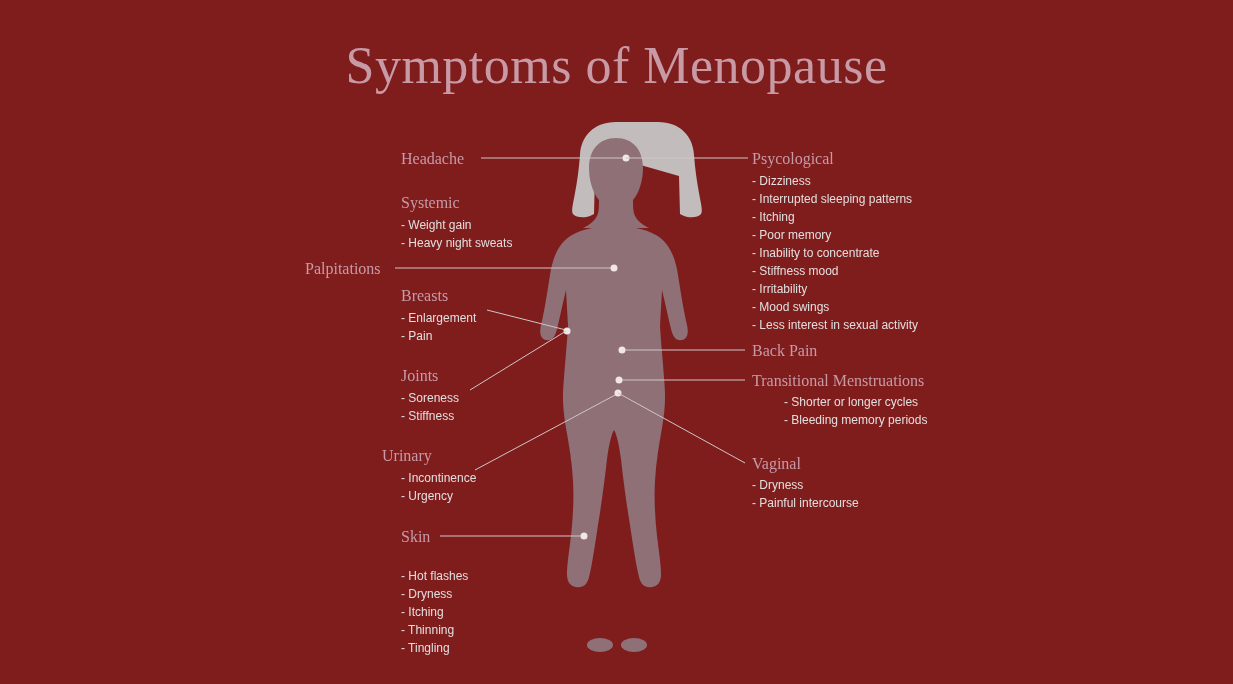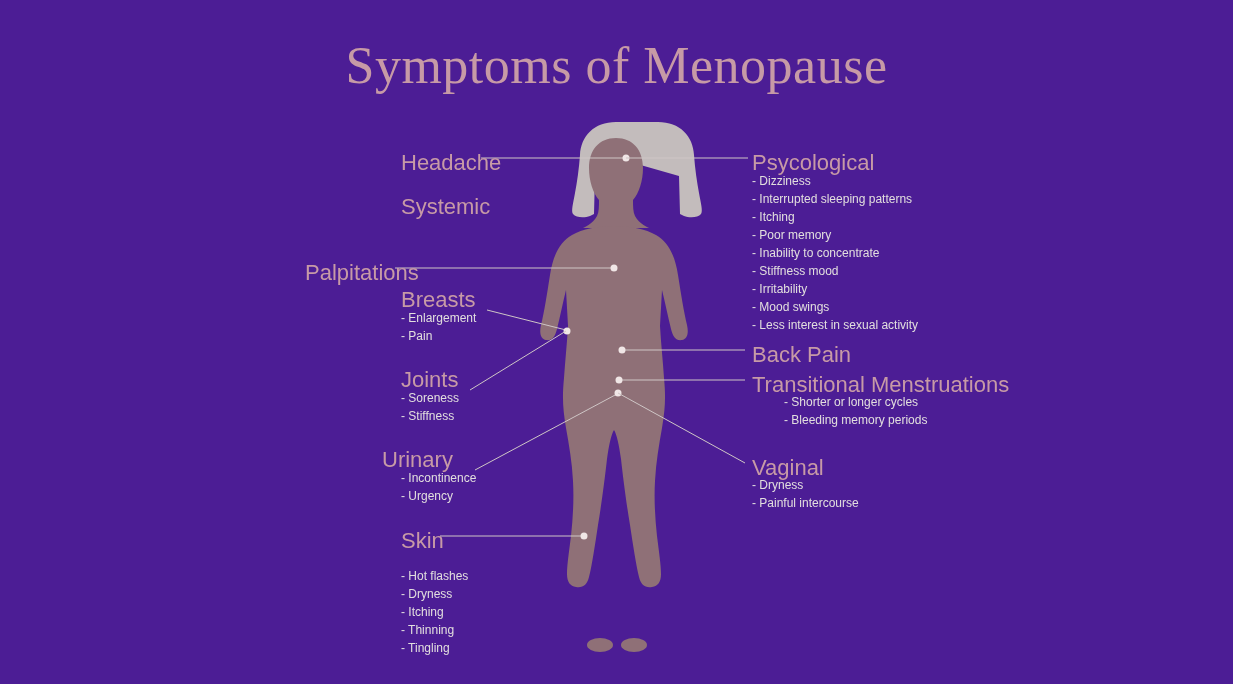--- a/index.html
+++ b/index.html
@@ -4,39 +4,39 @@
 <style>
   html, body {
     margin: 0;
     padding: 0;
     background: #3b3838;
   }
   #page {
     position: relative;
     width: 1233px;
     height: 684px;
-    background: #4c1d95;
+    background: #7f1d1d;
     overflow: hidden;
     font-family: "Liberation Sans", sans-serif;
   }
   #title {
     position: absolute;
     top: 36px;
     left: 0;
     width: 1233px;
     text-align: center;
     font-family: "Liberation Serif", serif;
     font-size: 52px;
     color: #c79aa6;
     letter-spacing: 0.5px;
   }
   .group-head {
     position: absolute;
-    font-family: Liberation Sans, sans-serif;
-    font-size: 22px;
+    font-family: Liberation Serif, serif;
+    font-size: 16px;
     color: #c79aa6;
     white-space: nowrap;
   }
   .group-items {
     position: absolute;
     font-family: "Liberation Sans", sans-serif;
     font-size: 12px;
     color: #e2dede;
     white-space: nowrap;
     line-height: 18px;
@@ -96,20 +96,24 @@
 
     <line class="lead" x1="618" y1="393" x2="745" y2="463"></line>
 
     <line class="lead" x1="440" y1="536" x2="583" y2="536"></line>
     <circle class="dot" cx="584" cy="536" r="3.5"></circle>
   </svg>
 
   <div class="group-head" style="left:401px; top:150px;">Headache</div>
 
   <div class="group-head" style="left:401px; top:194px;">Systemic</div>
+  <div class="group-items" style="left:401px; top:216px;">
+    <div>- Weight gain</div>
+    <div>- Heavy night sweats</div>
+  </div>
 
   <div class="group-head" style="left:305px; top:260px;">Palpitations</div>
 
   <div class="group-head" style="left:401px; top:287px;">Breasts</div>
   <div class="group-items" style="left:401px; top:309px;">
     <div>- Enlargement</div>
     <div>- Pain</div>
   </div>
 
   <div class="group-head" style="left:401px; top:367px;">Joints</div>

